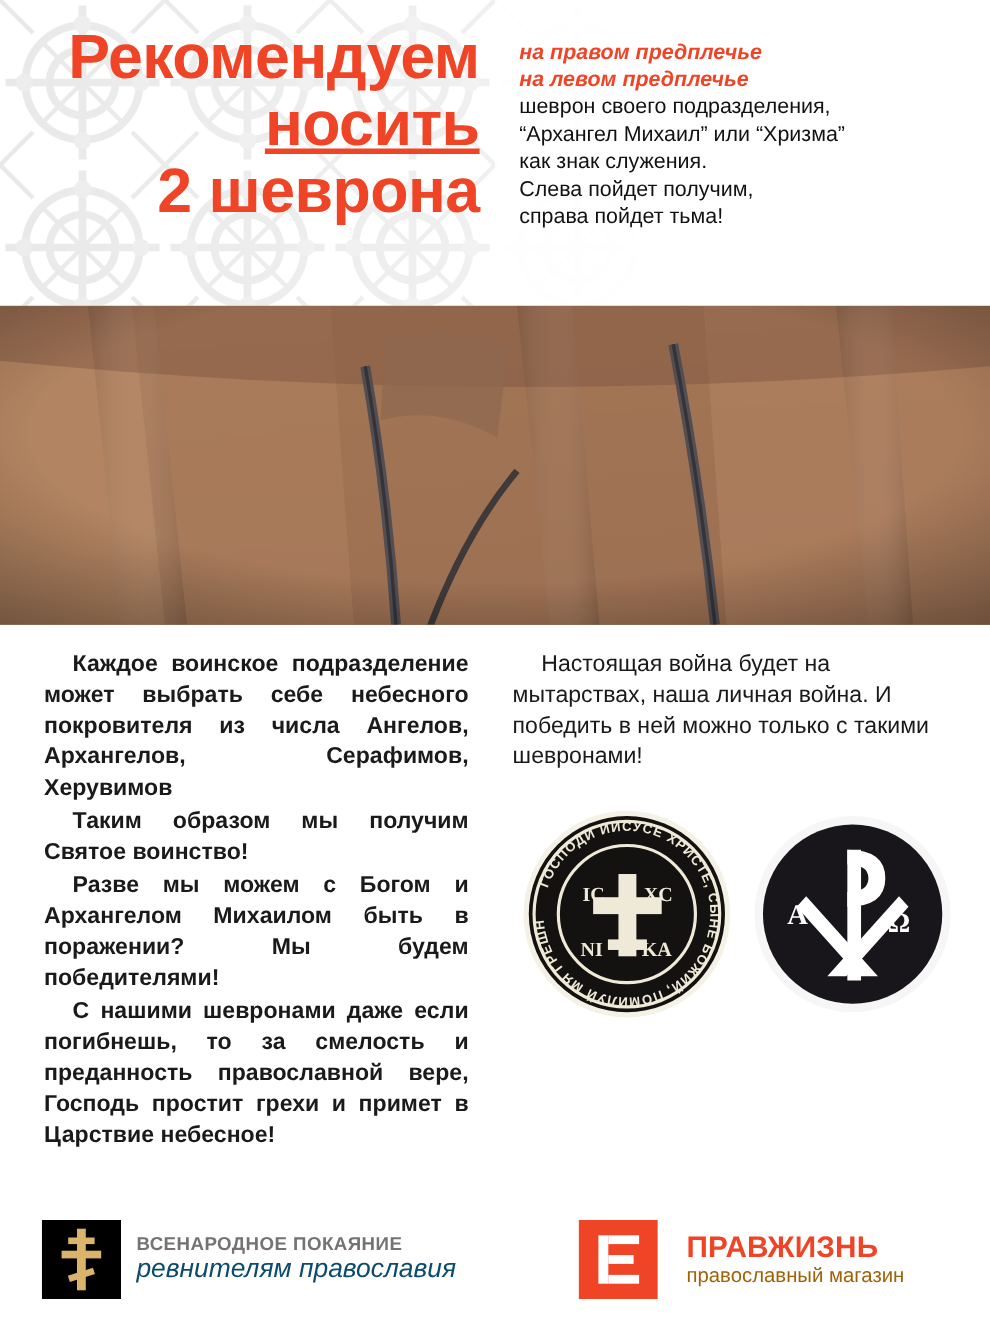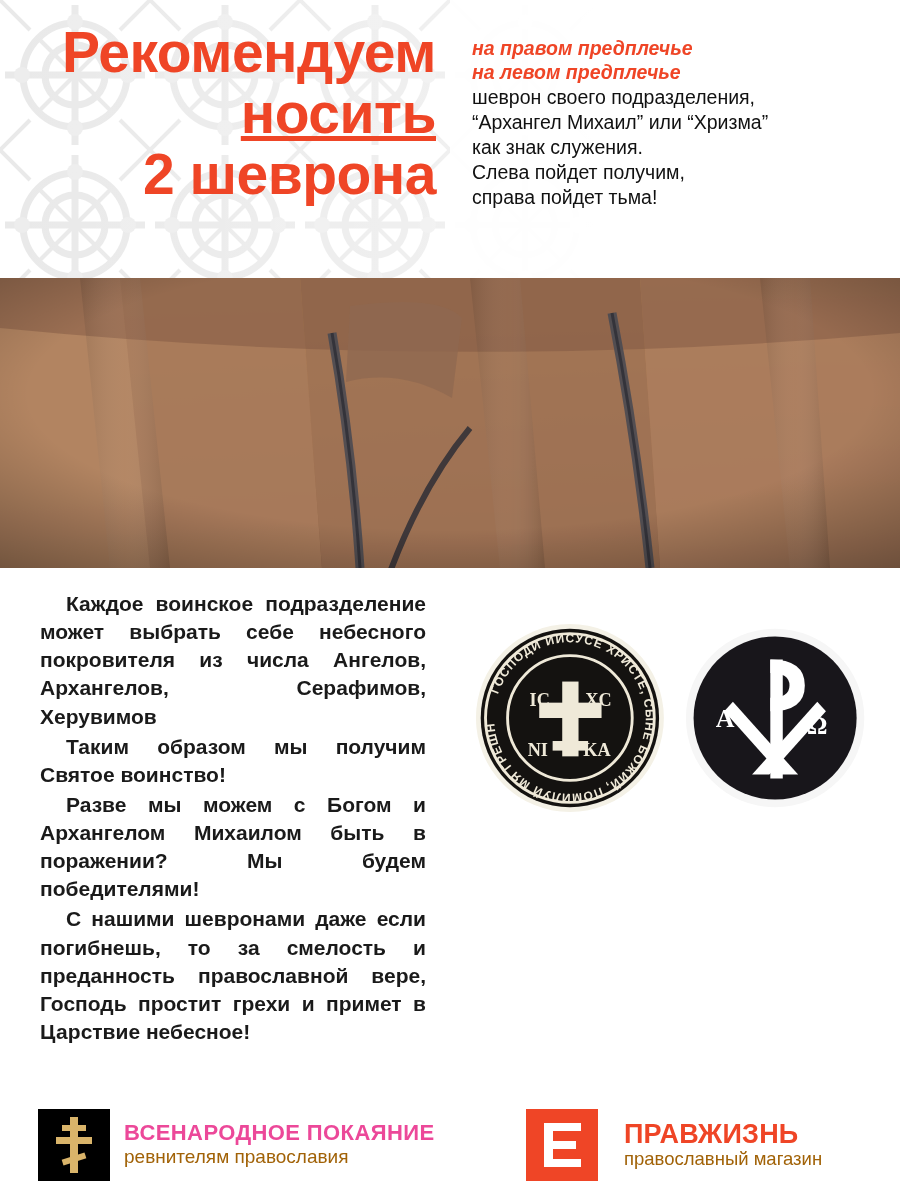--- a/index.html
+++ b/index.html
@@ -145,30 +145,31 @@
     padding-left: 76px;
     width: 450px;
     box-sizing: border-box;
   }
   .brand-mark {
     width: 72px;
     height: 72px;
     flex: 0 0 auto;
   }
   .brand-text-1 {
-    font-size: 22px;
+    font-size: 17px;
     font-weight: bold;
-    color: #ec4899;
+    color: #737373;
     letter-spacing: 0.4px;
     line-height: 1.12;
   }
   .brand-sub-1 {
-    font-size: 19px;
-    color: #a16207;
+    font-size: 24px;
+    color: #0c4a6e;
     line-height: 1.2;
+    font-style: italic;
   }
   .brand-text-2 {
     font-size: 27px;
     font-weight: bold;
     color: #ef4526;
     letter-spacing: 0.2px;
     line-height: 1.05;
   }
   .brand-sub-2 {
     font-size: 18.5px;
@@ -361,20 +362,21 @@
 <div class="content">
 
   <div class="col-left">
     <p class="para">Каждое воинское подразделение может выбрать себе небесного покровителя из числа Ангелов, Архангелов, Серафимов, Херувимов</p>
     <p class="para">Таким образом мы получим Святое воинство!</p>
     <p class="para">Разве мы можем с Богом и Архангелом Михаилом быть в поражении? Мы будем победителями!</p>
     <p class="para">С нашими шевронами даже если погибнешь, то за смелость и преданность православной вере, Господь  простит грехи и примет в Царствие небесное!</p>
   </div>
 
   <div class="col-right">
+    <p class="para right-col">Настоящая война будет на мытарствах, наша личная война. И победить в ней можно только с такими шевронами!</p>
 
     <div class="patch-row">
 
       <svg width="200" height="200" viewBox="0 0 200 200" aria-hidden="false">
         <defs>
           <path id="ringpath" d="M100,100 m-79,0 a79,79 0 1,1 158,0 a79,79 0 1,1 -158,0"></path>
         </defs>
         <circle cx="100" cy="100" r="98" fill="#f4f1e6"></circle>
         <circle cx="100" cy="100" r="93" fill="#141210"></circle>
         <circle cx="100" cy="100" r="88" fill="none" stroke="#efe9d8" stroke-width="3"></circle>

